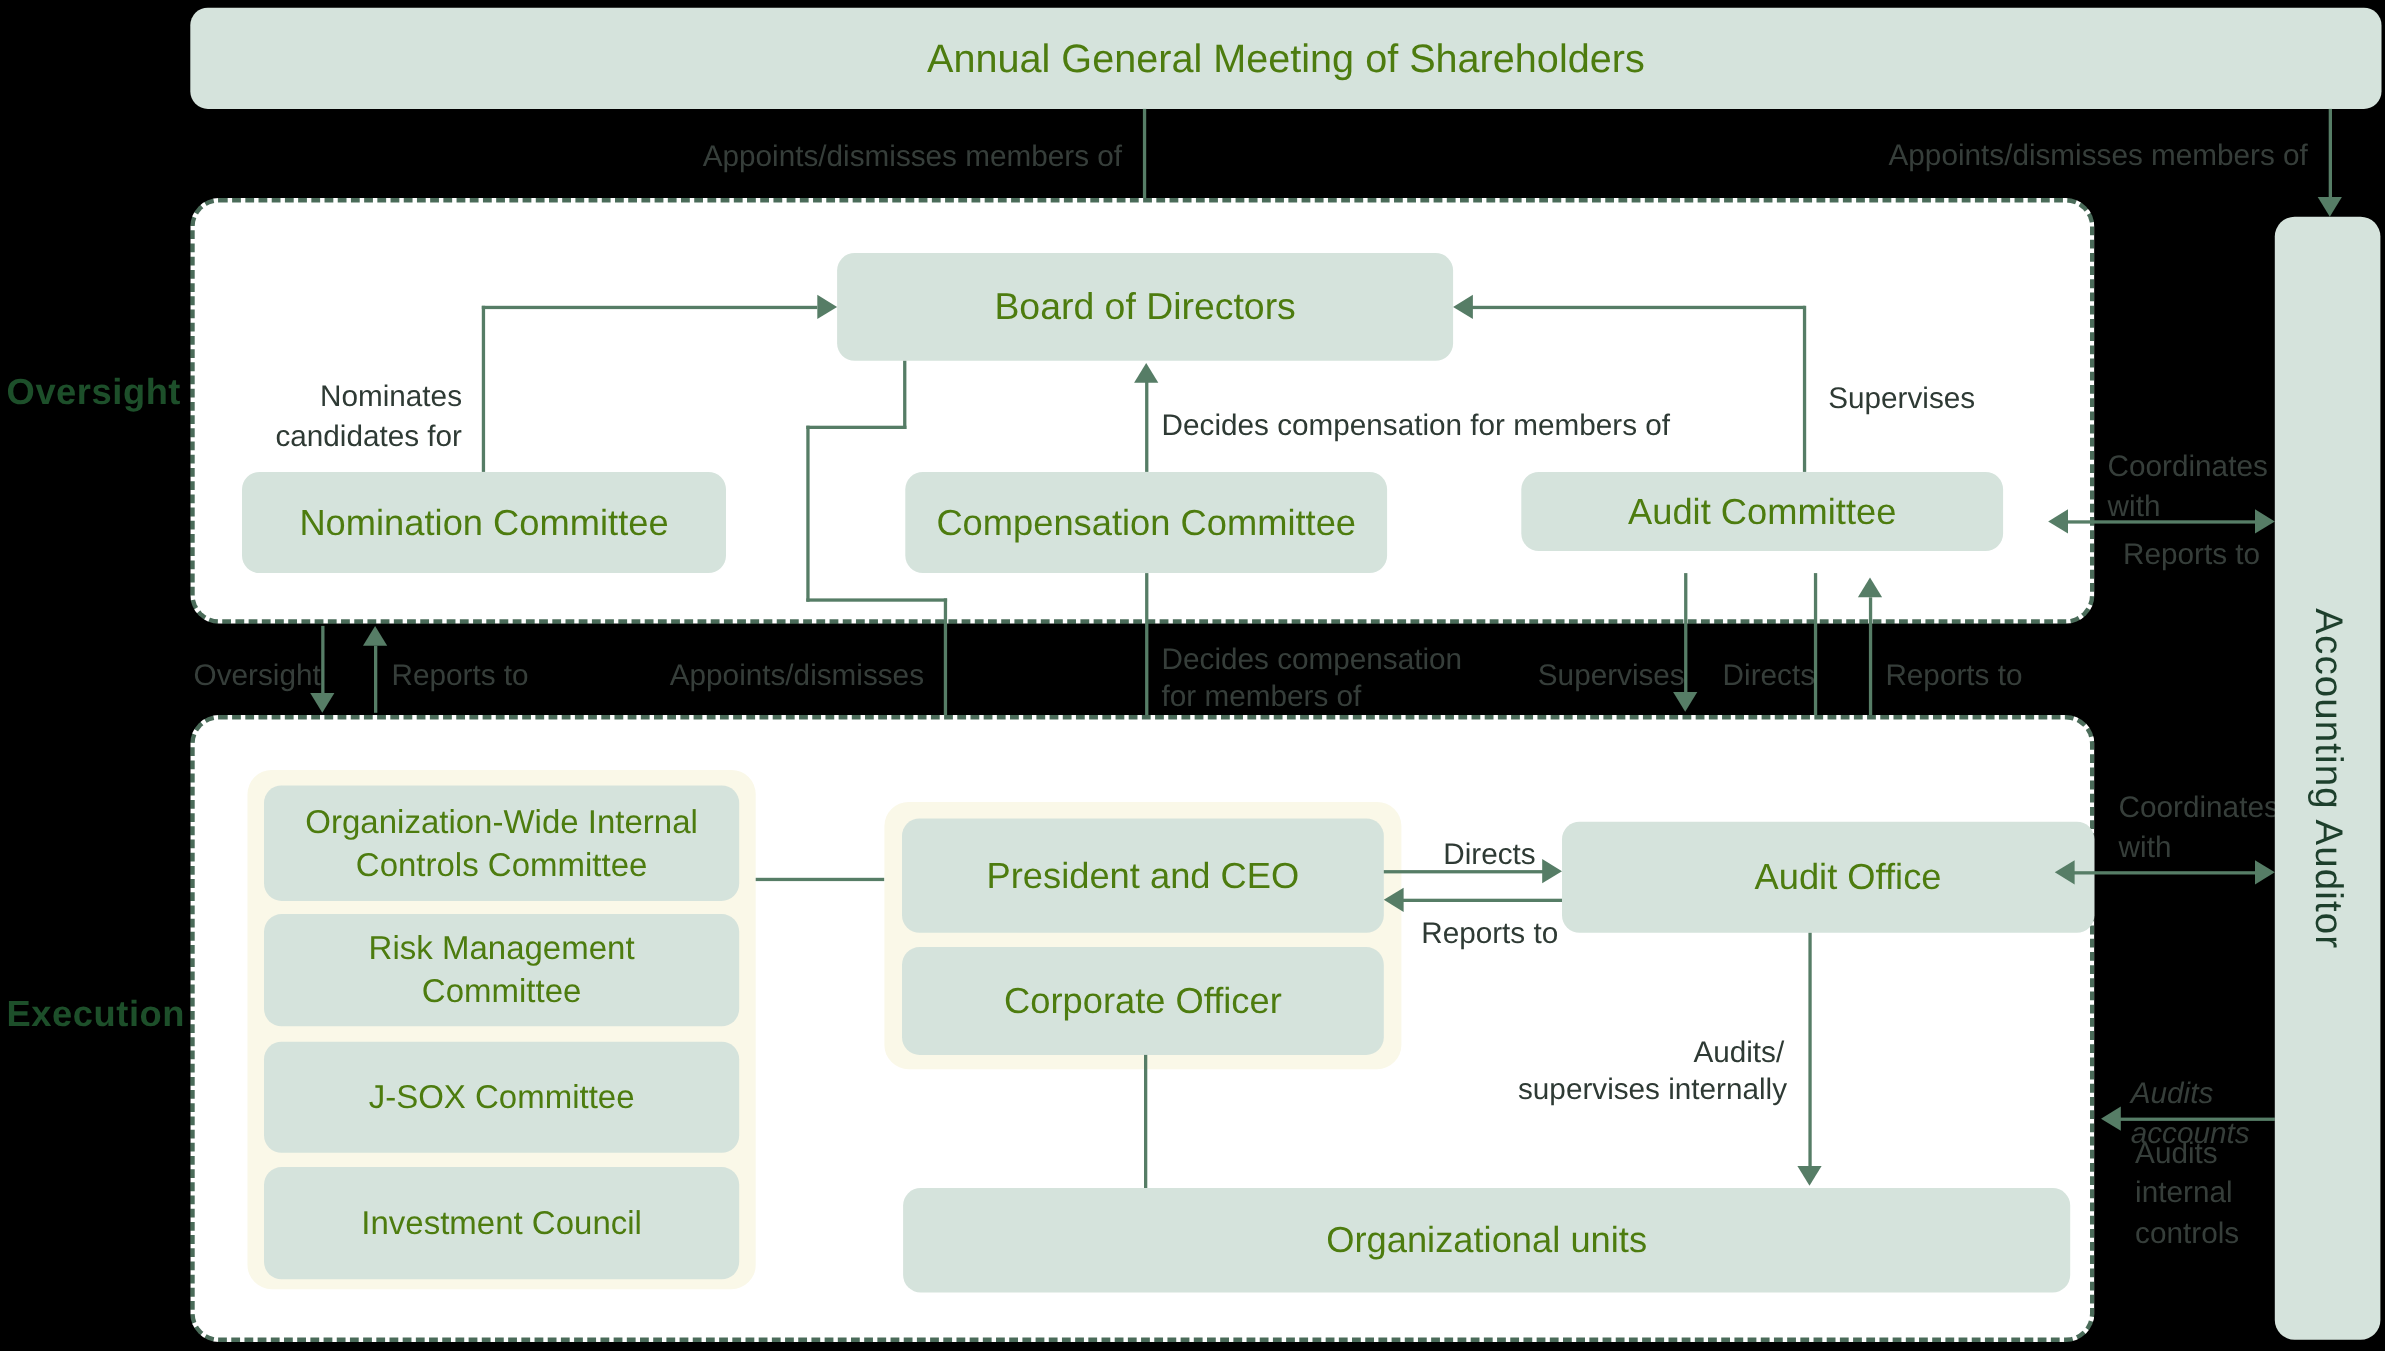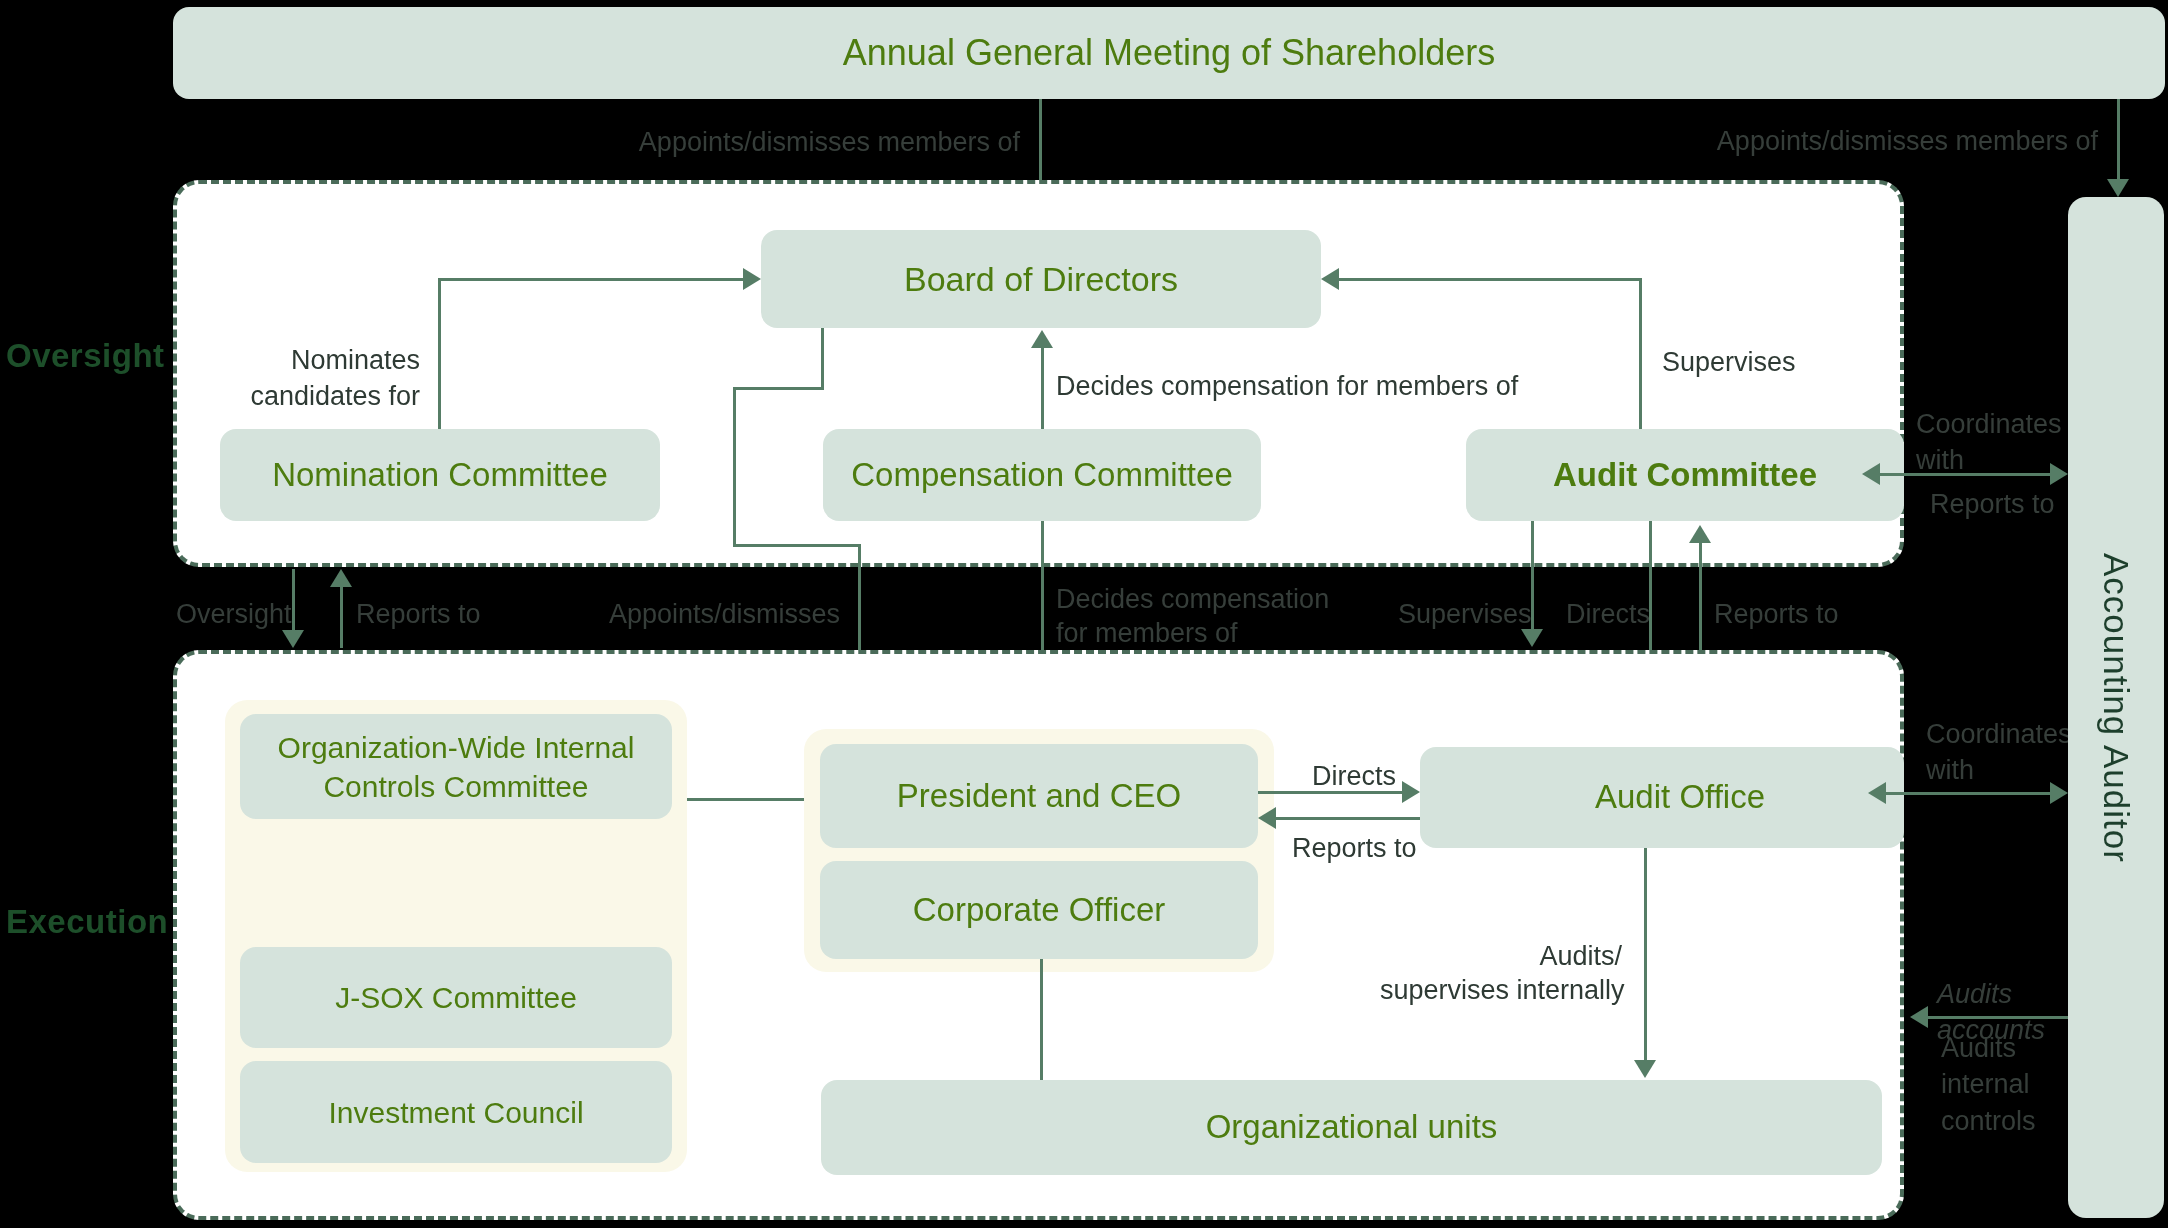--- a/index.html
+++ b/index.html
@@ -61,21 +61,21 @@
   <div class="arr right" style="left:743px;top:268px;"></div>
   <div class="lbl on-white right wrap" style="left:250px;top:342px;width:170px;">Nominates candidates for</div>
 
   <div class="node" style="left:823px;top:429px;width:438px;height:92px;">
     <span class="inner">Compensation Committee</span>
   </div>
   <div class="vline" style="left:1041px;top:344px;height:85px;"></div>
   <div class="arr up" style="left:1031px;top:330px;"></div>
   <div class="lbl on-white" style="left:1056px;top:368px;">Decides compensation for members of</div>
 
-  <div class="node" style="left:1466px;top:429px;width:438px;height:92px;font-weight:bold;">
+  <div class="node" style="left:1383px;top:429px;width:438px;height:72px;">
     <span class="inner">Audit Committee</span>
   </div>
   <div class="vline" style="left:1639px;top:278px;height:151px;"></div>
   <div class="hline" style="left:1333px;top:278px;width:308px;"></div>
   <div class="arr left" style="left:1321px;top:268px;"></div>
   <div class="lbl on-white" style="left:1662px;top:344px;">Supervises</div>
 
   <div class="hline" style="left:1876px;top:473px;width:178px;"></div>
   <div class="arr left" style="left:1862px;top:463px;"></div>
   <div class="arr right" style="left:2050px;top:463px;"></div>
@@ -113,20 +113,23 @@
   <div class="vline" style="left:1699px;top:543px;height:204px;"></div>
   <div class="arr up" style="left:1689px;top:525px;"></div>
   <div class="lbl on-black" style="left:1714px;top:596px;">Reports to</div>
 
   <div class="section" style="left:173px;top:650px;width:1731px;height:570px;"></div>
   <div class="section-label" style="left:6px;top:903px;">Execution</div>
 
   <div class="cream" style="left:225px;top:700px;width:462px;height:472px;"></div>
   <div class="node" style="left:240px;top:714px;width:432px;height:105px;font-size:30px;">
     <span class="inner" style="max-width:410px;">Organization-Wide Internal Controls Committee</span>
+  </div>
+  <div class="node" style="left:240px;top:831px;width:432px;height:102px;font-size:30px;">
+    <span class="inner" style="max-width:260px;">Risk Management Committee</span>
   </div>
   <div class="node" style="left:240px;top:947px;width:432px;height:101px;font-size:30px;">
     <span class="inner">J-SOX Committee</span>
   </div>
   <div class="node" style="left:240px;top:1061px;width:432px;height:102px;font-size:30px;">
     <span class="inner">Investment Council</span>
   </div>
 
   <div class="hline" style="left:687px;top:798px;width:117px;"></div>
 

